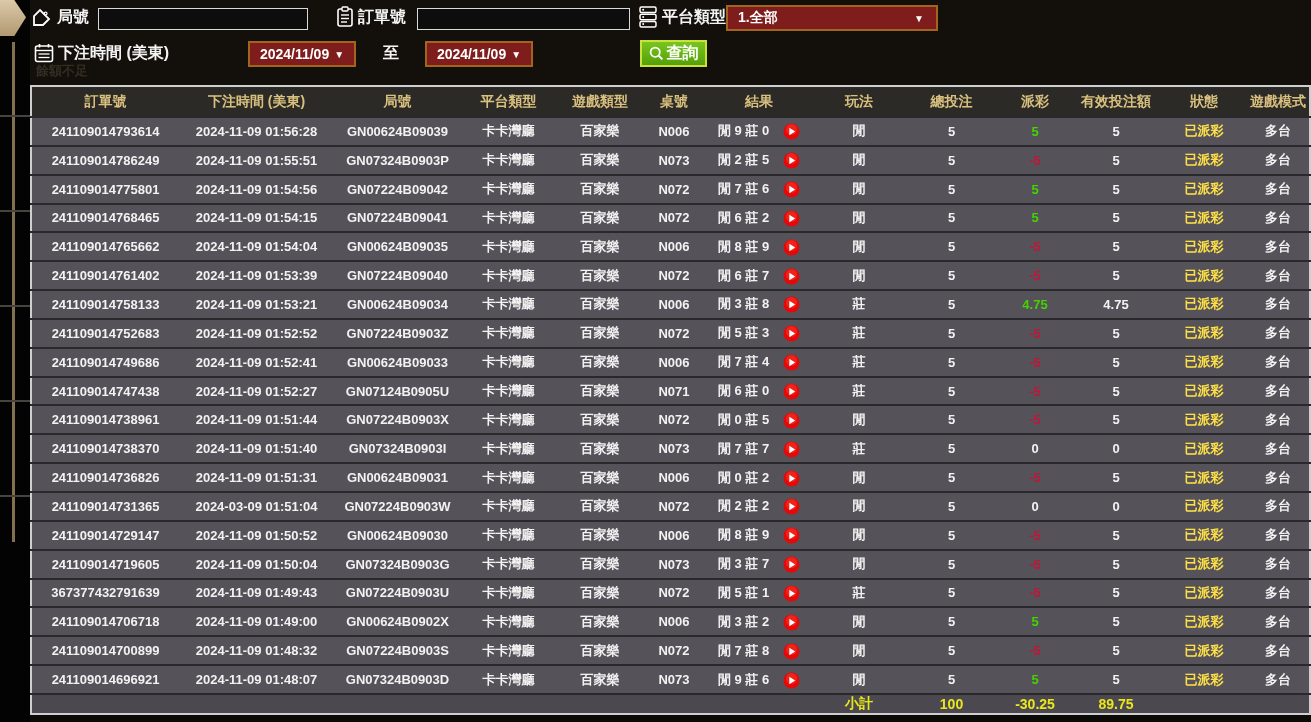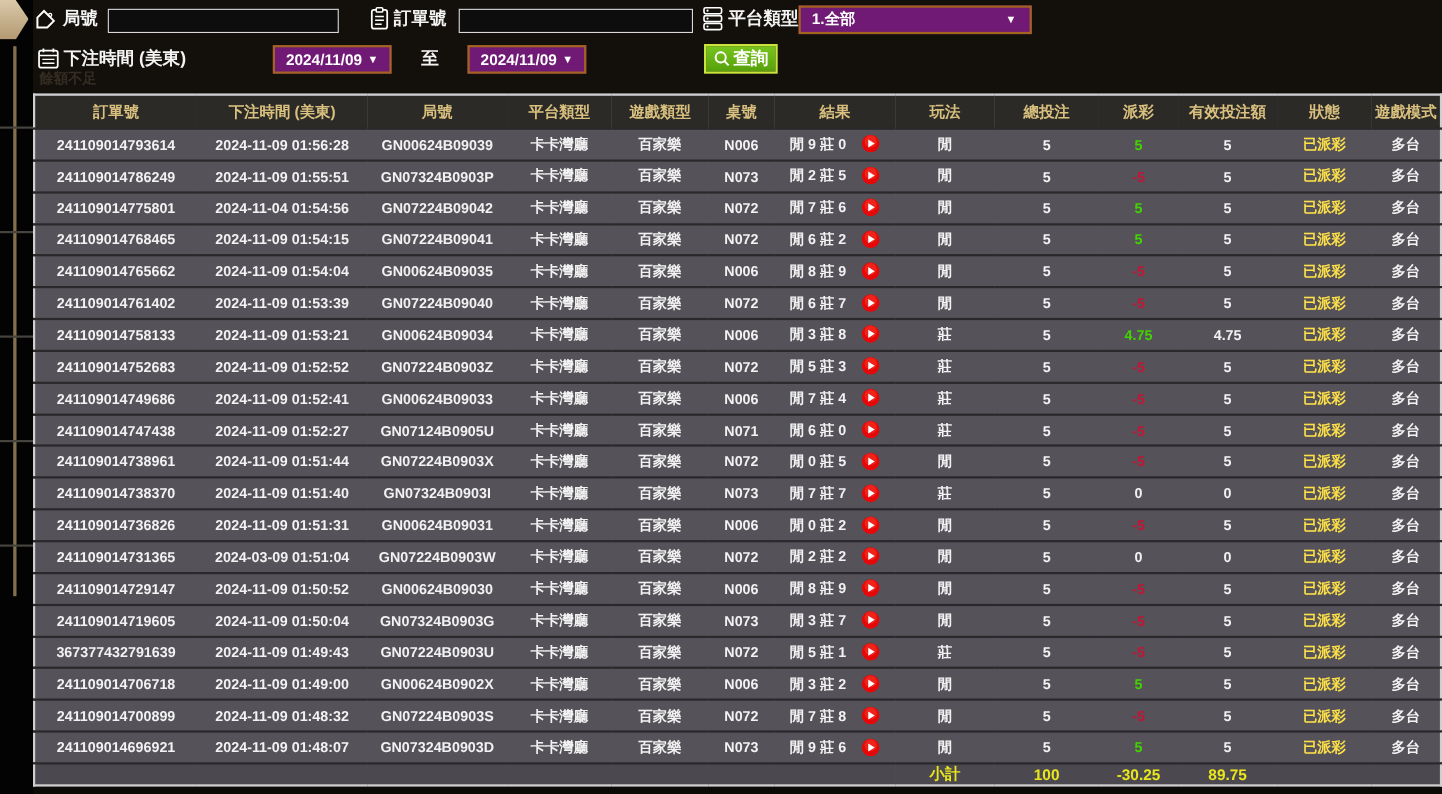--- a/index.html
+++ b/index.html
@@ -16,21 +16,21 @@
       clip-path:polygon(0 0,55% 0,100% 48%,55% 100%,0 100%);}
   .vline{position:absolute;left:12px;top:42px;width:3px;height:500px;background:#83704e;}
   .hline{position:absolute;left:0;width:30px;height:2px;background:#45443e;}
 
   
   .f-label{position:absolute;color:#f4f4f4;font-size:16px;white-space:nowrap;z-index:2;}
   .f-icon{position:absolute;z-index:2;display:flex;align-items:center;justify-content:center;}
   .f-input{position:absolute;background:#0d0d0d;border:1px solid #d9d9d9;height:22px;
       color:#fff;font-size:13px;font-weight:bold;padding:0 4px;z-index:2;
       font-family:"Liberation Sans",sans-serif;}
-  .dropdown{position:absolute;background:#701a75;border:2px solid #a2641f;color:#fff;
+  .dropdown{position:absolute;background:#7f1d1d;border:2px solid #a2641f;color:#fff;
       font-size:14px;display:flex;align-items:center;z-index:2;cursor:pointer;}
   .dropdown .caret{font-size:10px;color:#fff;}
   .dd-center{justify-content:center;gap:5px;}
   .dd-between{justify-content:space-between;padding:0 12px 0 10px;}
   .search-btn{position:absolute;left:640px;top:40px;width:67px;height:27px;
       background:linear-gradient(180deg,#79c51e,#55a00a);border:2px solid #cbe23c;
       color:#fff;font-size:16px;font-weight:bold;display:flex;align-items:center;
       justify-content:center;gap:3px;z-index:2;cursor:pointer;
       font-family:"Liberation Sans",sans-serif;}
 
@@ -40,21 +40,21 @@
       background:#555259;border:2px solid #cfcfcf;}
   thead th{background:#2b2a27;color:#d9c07e;font-size:14px;font-weight:bold;
       height:31px;text-align:center;padding:0;white-space:nowrap;overflow:hidden;}
   tbody td{border-top:2px solid #29282b;color:#f2f2f2;font-size:13px;text-align:center;
       height:27px;padding:0;white-space:nowrap;overflow:hidden;}
   tfoot td{border-top:2px solid #29282b;background:#4b494f;color:#e9e71c;
       font-size:14px;text-align:center;height:17px;padding:0;}
   .pos{color:#42d400;} .neg{color:#c11638;} .zero{color:#f2f2f2;}
   .status{color:#fde047;}
   .result-cell{padding:0;}
-  .result-flex{display:flex;align-items:flex-start;justify-content:space-evenly;width:100%;}
+  .result-flex{display:flex;align-items:flex-end;justify-content:space-evenly;width:100%;}
   .play-icon{display:inline-flex;cursor:pointer;}
 </style>
 </head>
 <body>
 
 <div id="app">
   <div class="top-band"></div>
   <span class="watermark">餘額不足</span>
 
   <div class="left-strip">
@@ -216,21 +216,21 @@
             </td>
             <td>閒</td>
             <td>5</td>
             <td class="neg">-5</td>
             <td>5</td>
             <td class="status">已派彩</td>
             <td>多台</td>
           </tr>
           <tr>
             <td>241109014775801</td>
-            <td>2024-11-04 01:54:56</td>
+            <td>2024-11-09 01:54:56</td>
             <td>GN07224B09042</td>
             <td>卡卡灣廳</td>
             <td>百家樂</td>
             <td>N072</td>
             <td class="result-cell">
               <div class="result-flex">
                 <span>閒 7 莊 6</span>
                 <span class="play-icon">
                   <svg width="17" height="17" viewBox="0 0 17 17">
                     <circle cx="8.5" cy="8.5" r="8" fill="#e60808"></circle>

